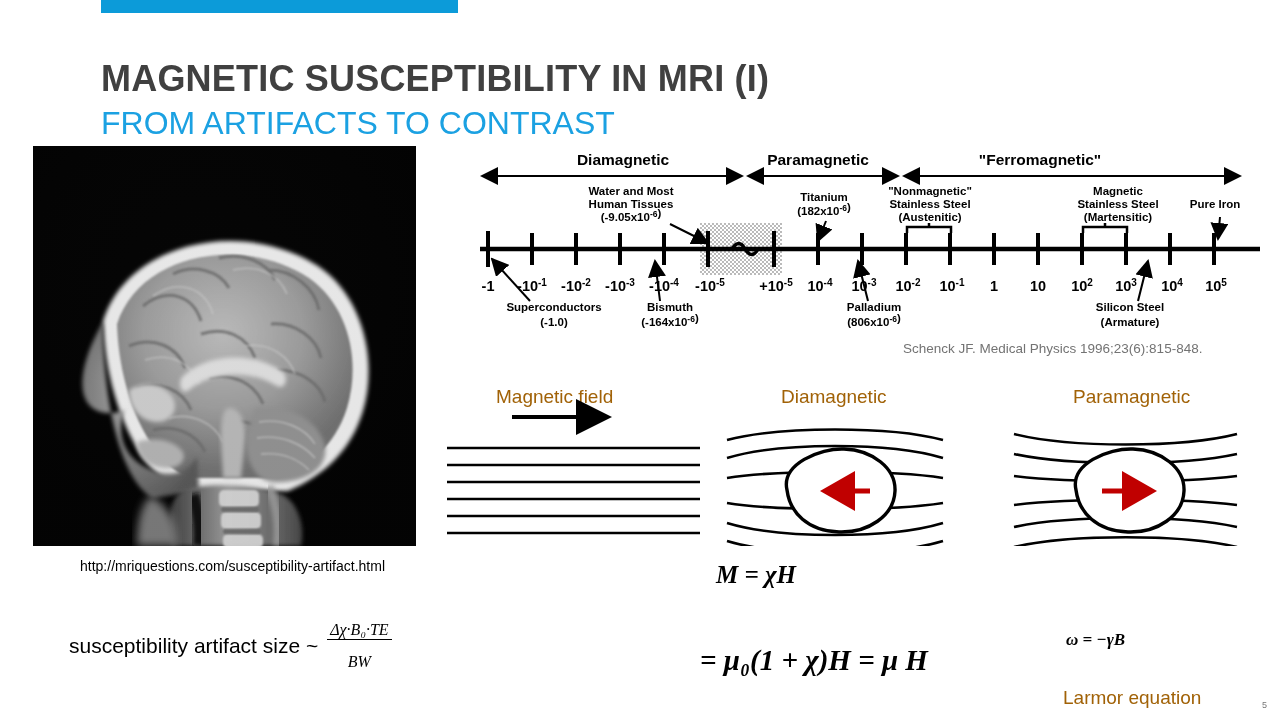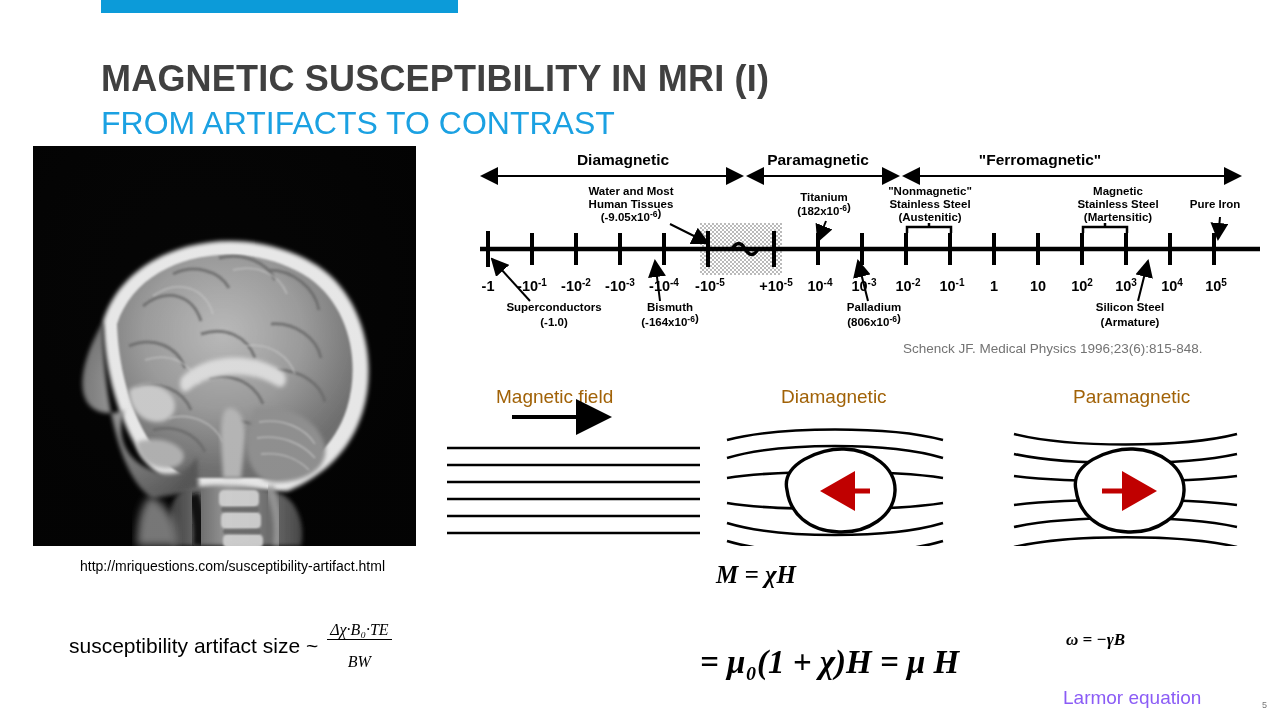--- a/index.html
+++ b/index.html
@@ -38,23 +38,23 @@
   
   .formula{position:absolute;color:#000;}
   .f-art{left:52px;top:622px;font-size:21px;display:flex;align-items:center;gap:9px;margin-left:17px;}
   .frac{display:inline-flex;flex-direction:column;align-items:center;line-height:1.05;
         font-family:"Liberation Serif", serif;font-style:italic;}
   .frac .num{font-size:16px;padding:0 3px;}
   .frac .den{font-size:16px;border-top:1.4px solid #000;padding:14px 3px 0;width:100%;text-align:center;box-sizing:border-box;}
   .eq{font-family:"Liberation Serif", serif;font-style:italic;font-weight:bold;white-space:nowrap;}
   .f-m   {left:716px;top:561px;font-size:25px;}
   .f-b   {left:660px;top:618px;font-size:29px;}
-  .f-b2  {left:700px;top:644px;font-size:33px;}
+  .f-b2  {left:700px;top:644px;font-size:29px;}
   .f-w   {left:1066px;top:630px;font-size:17px;}
-  .larmor{position:absolute;left:1063px;top:687px;font-size:19px;color:#8b5cf6;white-space:nowrap;}
+  .larmor{position:absolute;left:1063px;top:687px;font-size:19px;color:#a16207;white-space:nowrap;}
   .page-no{position:absolute;left:1262px;top:700px;font-size:9px;color:#777;}
 </style>
 </head>
 <body>
 
 <div class="slide">
 
   <div class="accent-bar"></div>
 
   <div class="title">MAGNETIC SUSCEPTIBILITY IN MRI (I)</div>

